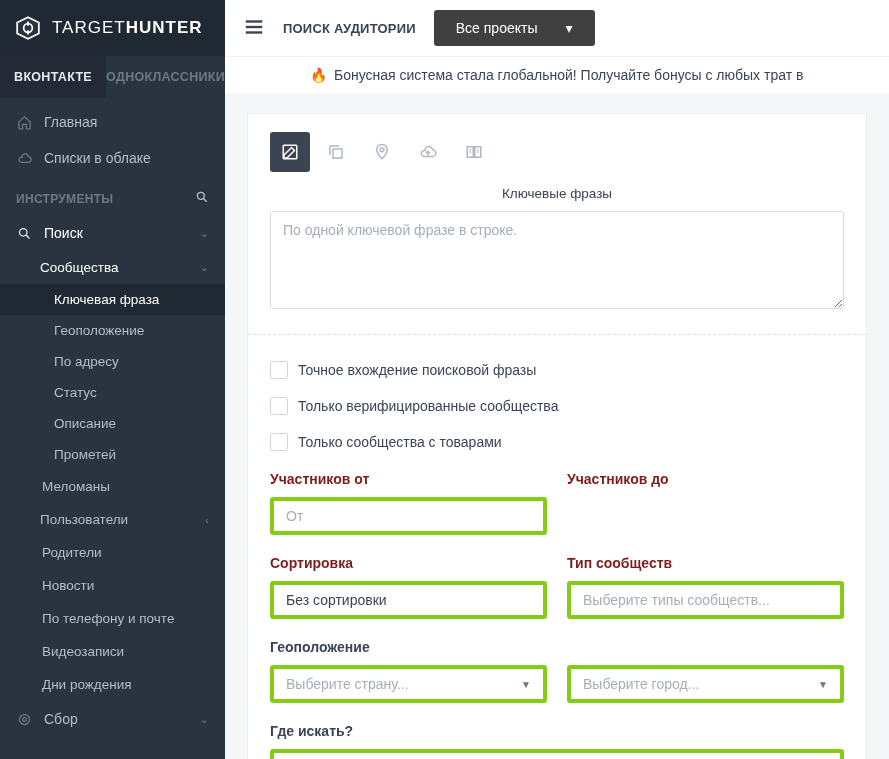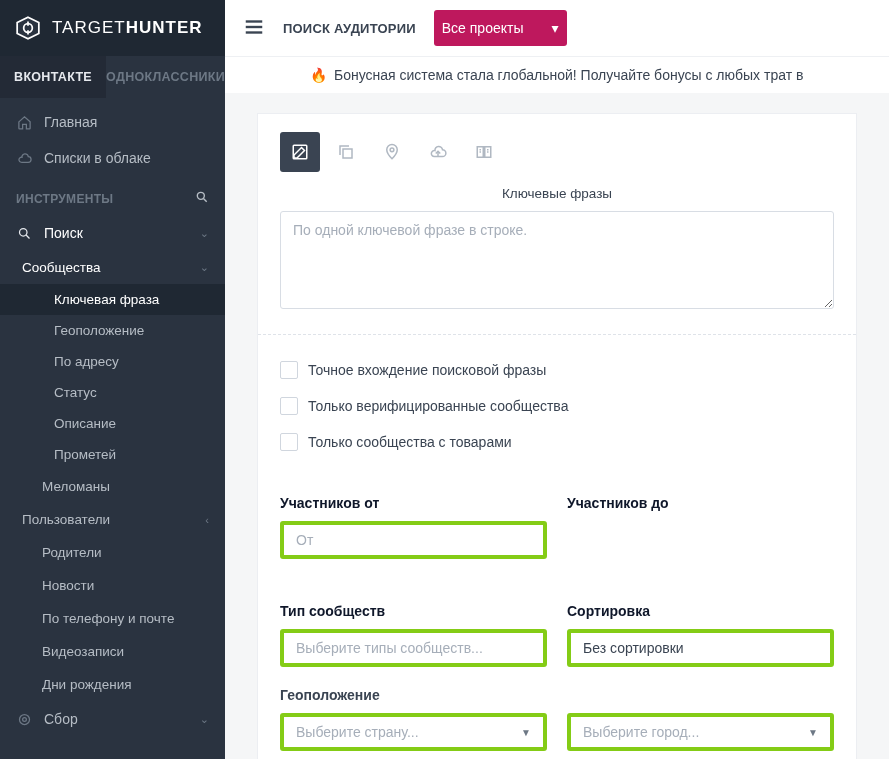--- a/index.html
+++ b/index.html
@@ -18,49 +18,49 @@
 .nav { flex: 1; overflow-y: auto; padding-top: 6px; }
 .nav-item { display: flex; align-items: center; padding: 10px 16px; gap: 12px; cursor: pointer; color: #b6bdc5; font-size: 14px; }
 .nav-section { padding: 14px 16px 8px; font-size: 12px; font-weight: 600; color: #6d7885; letter-spacing: 0.3px; display:flex; align-items:center; justify-content:space-between; }
 .nav-section .sicon { color:#b6bdc5; cursor:pointer; }
 .nav-item.expand { justify-content: space-between; }
 .nav-item .left { display: flex; align-items: center; gap: 12px; }
 .nav-item.active { color: #fff; }
 .chev { font-size: 11px; color: #6d7885; }
 .subnav { }
 .subnav .sub-item { padding: 9px 16px 9px 42px; font-size: 13.5px; cursor: pointer; color: #b6bdc5; display:flex; align-items:center; justify-content:space-between; }
-.subnav .sub-item.expand { padding-left: 22px; }
+.subnav .sub-item.expand { padding-left: 40px; }
 .subnav .sub-item.active { color:#fff; }
 .subsubnav .ss-item { padding: 8px 16px 8px 54px; font-size: 13.5px; cursor: pointer; color: #b6bdc5; }
 .subsubnav .ss-item.active { background: #1f2833; color:#fff; }
 .icon { width: 16px; height:16px; display:inline-flex; align-items:center; justify-content:center; flex-shrink:0; }
 
 
 .main { flex: 1; background: #f5f6f7; display:flex; flex-direction:column; }
 .topbar { height: 56px; background:#fff; display:flex; align-items:center; padding: 0 18px; gap: 18px; }
 .hamburger { cursor:pointer; }
 .page-title { font-size:13px; font-weight:700; color:#3a4452; letter-spacing:0.2px; }
-.project-dd { background:#be185d; color:#fff; padding: 10px 8px; border-radius:3px; display:flex; align-items:flex-end; gap:28px; cursor:pointer; font-size:14px; }
+.project-dd { background:#404040; color:#fff; padding: 10px 22px; border-radius:3px; display:flex; align-items:flex-end; gap:28px; cursor:pointer; font-size:14px; }
 .notice { background:#fff; border-top:1px solid #eef0f3; padding: 10px 18px; font-size:14px; color:#3a4452; display:flex; align-items:center; gap:6px; justify-content:center; }
 .notice .fire { color:#3a4452; }
-.content { padding: 20px 32px; overflow-y:auto; flex:1; }
+.content { padding: 20px 22px; overflow-y:auto; flex:1; }
 .card { background:#fff; padding: 18px 22px; border:1px solid #eceef2; }
 .toolbar { display:flex; gap:6px; margin-bottom:14px; }
 .tool { width:40px; height:40px; display:flex; align-items:center; justify-content:center; border-radius:3px; color:#b0b8c2; cursor:pointer; }
 .tool.active { background:#3a4452; color:#fff; }
 .field-label { font-size:13.5px; color:#3a4452; margin-bottom:10px; text-align:center; }
 .textarea { width:100%; min-height:98px; border:1px solid #d8dde4; border-radius:3px; padding:10px 12px; font-family:inherit; font-size:14px; resize:vertical; color:#0f172a; }
 .textarea::placeholder { color:#a6aeb9; }
 .sep { border:none; border-top:1px dashed #dfe3e9; margin:22px -22px; }
 .check-row { display:flex; align-items:center; gap:10px; margin-bottom:14px; padding-top:4px; }
 .checkbox { width:18px; height:18px; border:1px solid #d0d6de; border-radius:2px; cursor:pointer; }
 .check-label { font-size:14px; color:#3a4452; }
 .grid2 { display:flex; gap:20px; margin-top:20px; }
 .col { flex:1; }
-.fld-label { font-size:14px; font-weight:600; color:#0f172a; margin-bottom:10px;margin-top:24px; }
+.fld-label { font-size:14px; font-weight:600; color:#7f1d1d; margin-bottom:10px; }
 .input, .select { width:100%; height:38px; border:4px solid #84cc16; border-radius:3px; padding:0 12px; font-size:14px; color:#3a4452; background:#fff; }
 .input::placeholder { color:#a6aeb9; }
 .select { display:flex; align-items:center; justify-content:space-between; cursor:pointer; }
 .select .ph { color:#a6aeb9; }
 .select .val { color:#3a4452; }
 .caret { font-size:10px; color:#6d7885; }
 .section-label { font-size:14px; font-weight:600; color:#3a4452; margin:20px 0 10px; }
 </style>
 </head>
 <body>
@@ -235,29 +235,29 @@
             <div class="fld-label">Участников от</div>
             <input class="input" placeholder="От" style="">
           </div>
           <div class="col">
             <div class="fld-label">Участников до</div>
           </div>
         </div>
 
         <div class="grid2">
           <div class="col">
+            <div class="fld-label">Сортировка</div>
+            <div class="select">
+              <span class="val">Без сортировки</span>
+            </div>
+          </div>
+          <div class="col">
             <div class="fld-label">Тип сообществ</div>
             <div class="select">
               <span class="ph">Выберите типы сообществ...</span>
-            </div>
-          </div>
-          <div class="col">
-            <div class="fld-label">Сортировка</div>
-            <div class="select">
-              <span class="val">Без сортировки</span>
             </div>
           </div>
         </div>
 
         <div class="section-label">Геоположение</div>
         <div class="grid2" style="margin-top:0;">
           <div class="col">
             <div class="select">
               <span class="ph">Выберите страну...</span>
               <span class="caret">▼</span>

